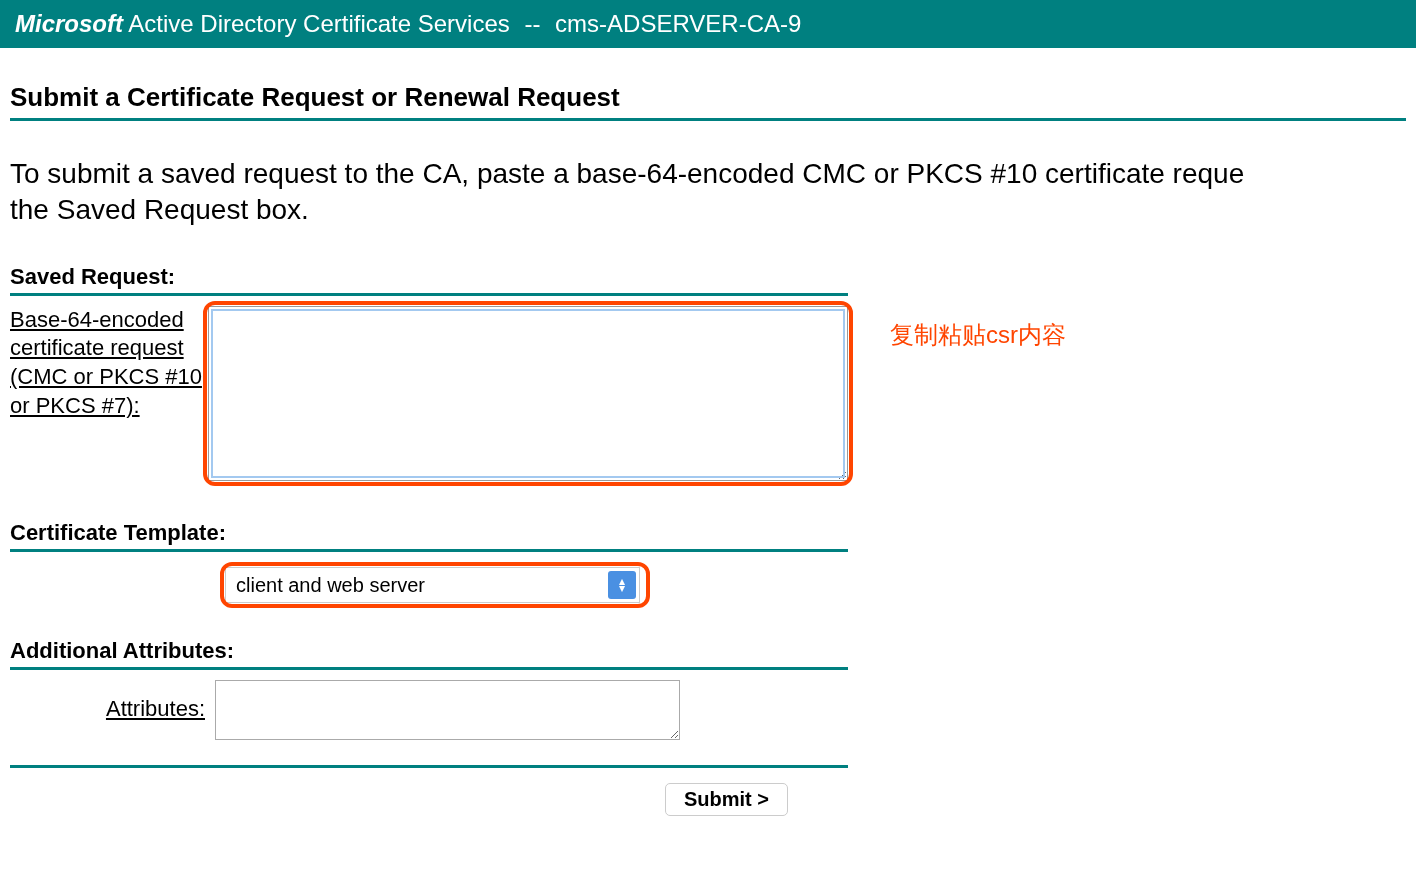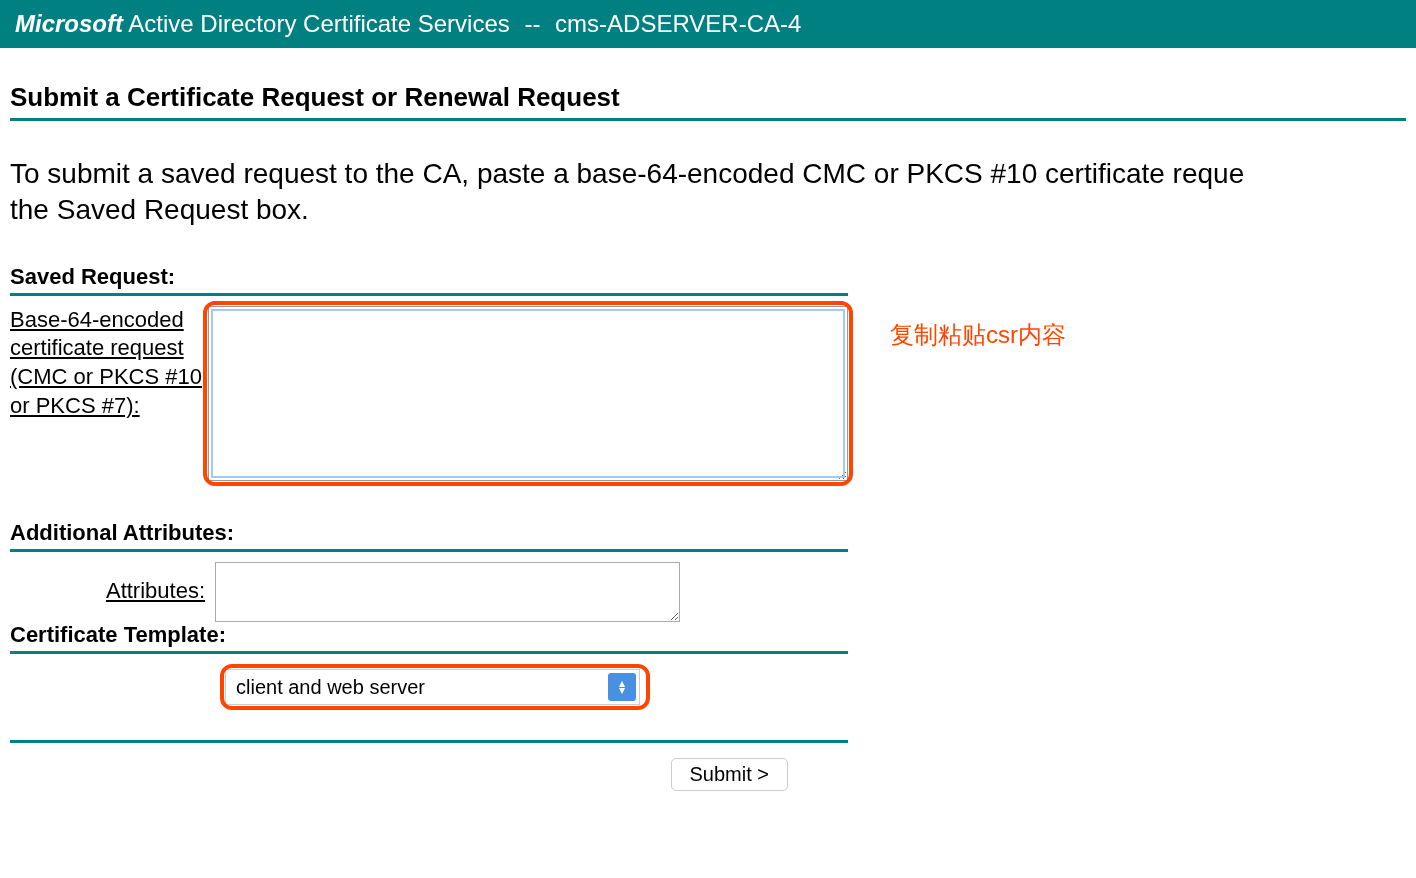--- a/index.html
+++ b/index.html
@@ -182,30 +182,31 @@
       text-align: right;
       padding-right: 60px;
     }
     .submit-btn {
       font-size: 20px;
       padding: 4px 18px;
       background: #ffffff;
       border: 1px solid #ccc;
       border-radius: 5px;
       cursor: pointer;
+      font-weight: bold;
     }
   </style>
 </head>
 <body>
 
 <div class="header-bar">
   <span class="ms">Microsoft</span>
   <span>Active Directory Certificate Services</span>
   <span class="separator">--</span>
-  <span>cms-ADSERVER-CA-4</span>
+  <span>cms-ADSERVER-CA-9</span>
 </div>
 
 <div class="content">
 
   <h1 class="page-title">Submit a Certificate Request or Renewal Request</h1>
   <hr class="title-underline">
 
   <div class="instructions">To submit a saved request to the CA, paste a base-64-encoded CMC or PKCS #10 certificate reque<br>the Saved Request box.</div>
 
   <div class="section" style="position:relative;">
@@ -214,40 +215,40 @@
     <div class="field-row">
       <div class="field-label">Base-64-encoded certificate request (CMC or PKCS #10 or PKCS #7):</div>
       <div class="textarea-wrap">
         <textarea class="csr-textarea" style=""></textarea>
         <div class="highlight-box highlight-csr"></div>
       </div>
     </div>
     <div class="annotation">复制粘贴csr内容</div>
   </div>
 
-  <div class="section" style="margin-bottom:0;">
-    <div class="section-title">Additional Attributes:</div>
-    <hr class="section-rule">
-    <div class="field-row" style="align-items:center;">
-      <div class="field-label right">Attributes:</div>
-      <textarea class="attr-textarea" style=""></textarea>
-    </div>
-  </div>
-
   <div class="section">
     <div class="section-title">Certificate Template:</div>
     <hr class="section-rule">
     <div class="select-wrap">
       <select class="template-select">
         <option>client and web server</option>
       </select>
       <div class="select-arrow"></div>
       <div class="highlight-box highlight-select"></div>
     </div>
   </div>
 
+  <div class="section" style="margin-bottom:0;">
+    <div class="section-title">Additional Attributes:</div>
+    <hr class="section-rule">
+    <div class="field-row" style="align-items:center;">
+      <div class="field-label right">Attributes:</div>
+      <textarea class="attr-textarea" style=""></textarea>
+    </div>
+  </div>
+
   <hr class="bottom-rule">
 
   <div class="submit-row">
     <button class="submit-btn">Submit &gt;</button>
   </div>
 
 </div>
 
 </body></html>

